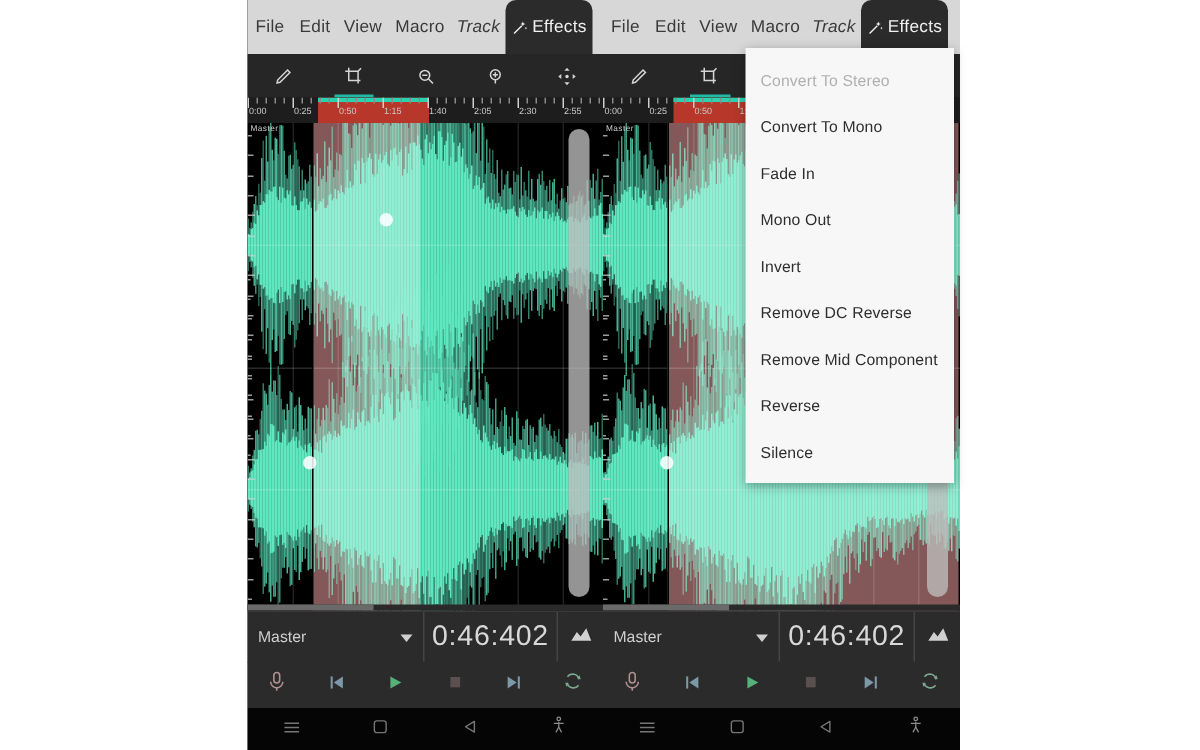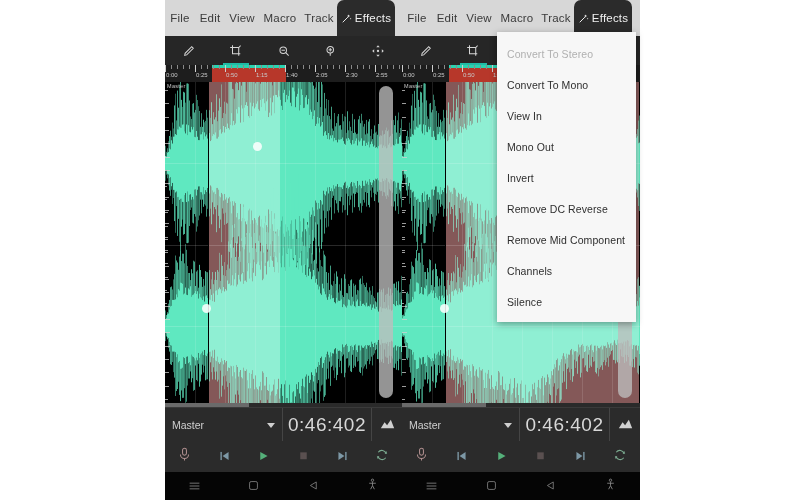--- a/index.html
+++ b/index.html
@@ -21,21 +21,21 @@
   }
   .menu-item{
     font-size:11.5px;color:#3a3a3a;padding:0 0;margin:0;
     height:36px;display:flex;align-items:center;justify-content:center;
     white-space:nowrap;letter-spacing:.2px;
   }
   .mi-file{width:30px;}
   .mi-edit{width:30px;}
   .mi-view{width:34px;}
   .mi-macro{width:42px;}
-  .mi-track{width:36px;}
+  .mi-track{width:36px;font-style:italic;}
   .mi-effects{
     width:58px;background:#2b2b2b;color:#f0f0f0;
     border-top-left-radius:7px;border-top-right-radius:7px;
     gap:3px;
   }
   .wand{width:11px;height:11px;display:inline-block;flex:0 0 auto;}
 
   
   .toolbar{
     position:absolute;top:36px;left:0;width:100%;height:29px;
@@ -2611,22 +2611,22 @@
               </g>
             </svg>
         </span>
       </div>
     </div>
   </div>
 
   <div class="dropdown">
     <div class="dd-item disabled">Convert To Stereo</div>
     <div class="dd-item">Convert To Mono</div>
-    <div class="dd-item">View In</div>
+    <div class="dd-item">Fade In</div>
     <div class="dd-item">Mono Out</div>
     <div class="dd-item">Invert</div>
     <div class="dd-item">Remove DC Reverse</div>
     <div class="dd-item">Remove Mid Component</div>
-    <div class="dd-item">Channels</div>
+    <div class="dd-item">Reverse</div>
     <div class="dd-item">Silence</div>
   </div>
 
 </div>
 
 </body></html>

